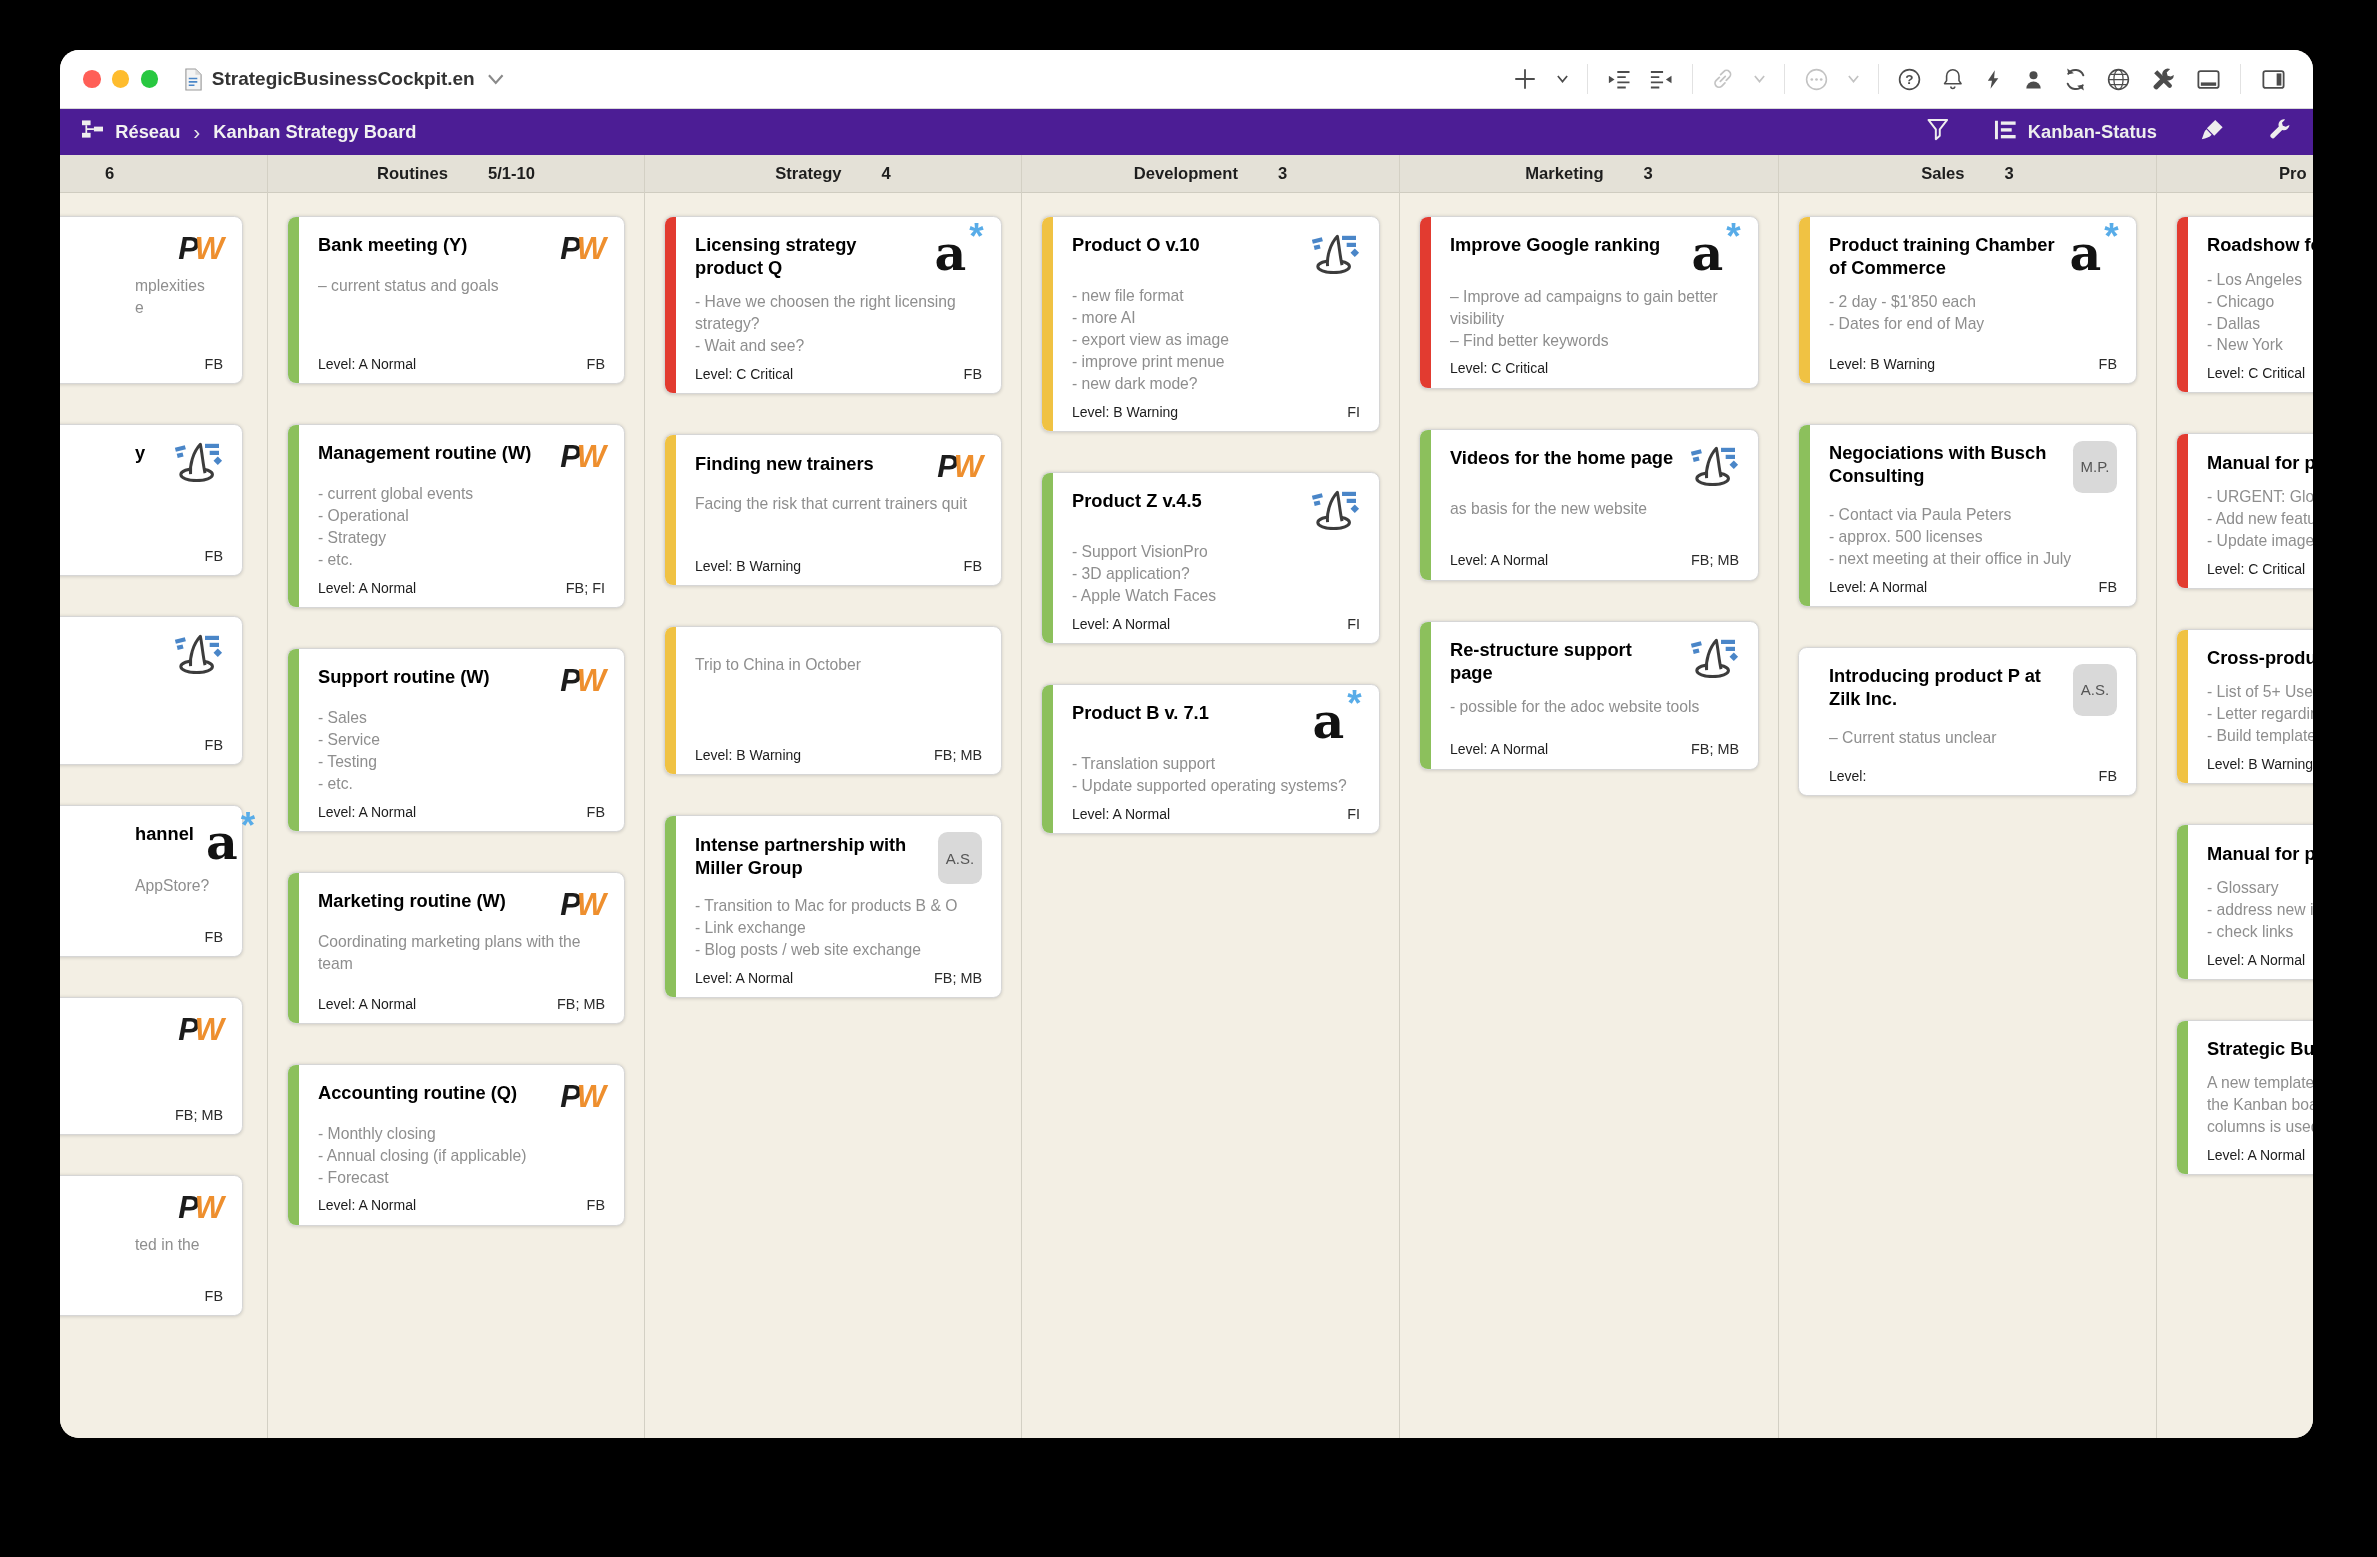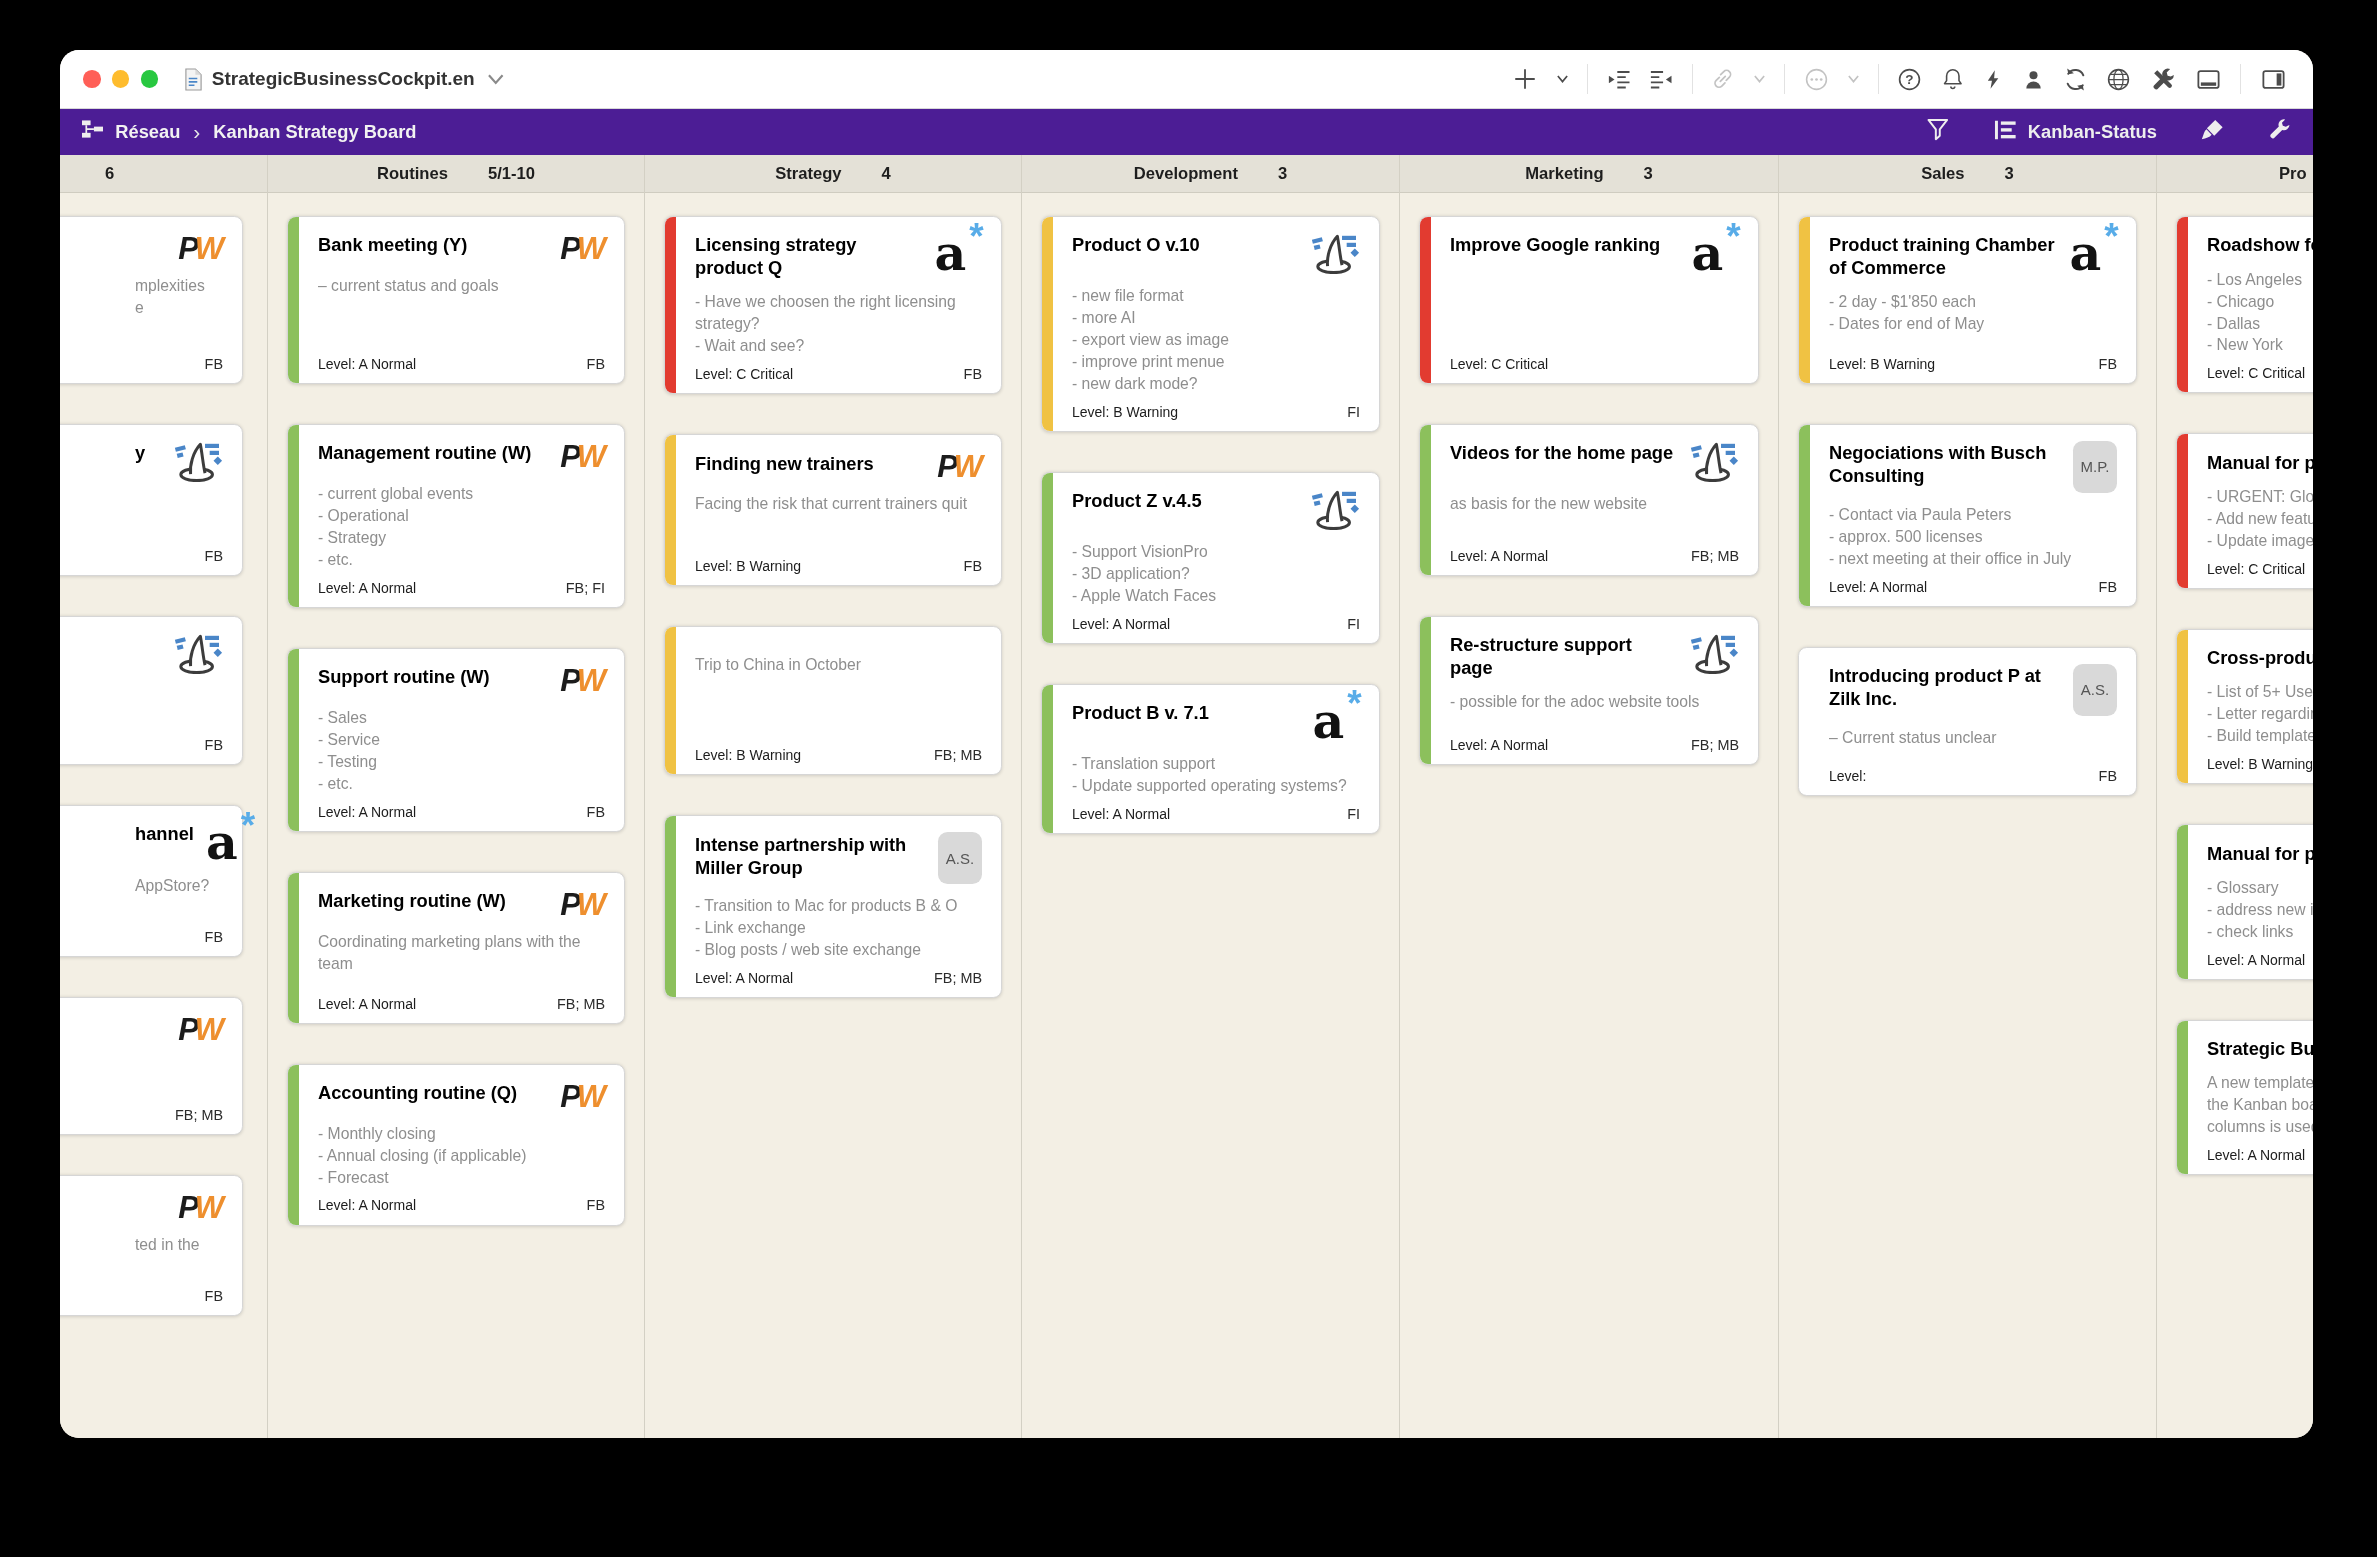--- a/index.html
+++ b/index.html
@@ -598,20 +598,24 @@
           <span>Marketing</span>
           <span>3</span>
         </div>
         <div class="col-body">
           <div class="card">
             <span class="strip" style="background: rgb(226, 59, 48);"></span>
             <div class="card-head">
               <div class="card-title">Improve Google ranking</div>
               <span class="logo-a">a<span class="star">*</span></span>
             </div>
+            <div class="card-body">
+              <div>– Improve ad campaigns to gain better visibility</div>
+              <div>– Find better keywords</div>
+            </div>
             <div class="card-foot">
               <span class="lvl">Level: C Critical</span>
               <span class="tags"></span>
             </div>
           </div>
           <div class="card">
             <span class="strip" style="background: rgb(140, 192, 92);"></span>
             <div class="card-head">
               <div class="card-title">Videos for the home page</div>
               <span class="hat">

